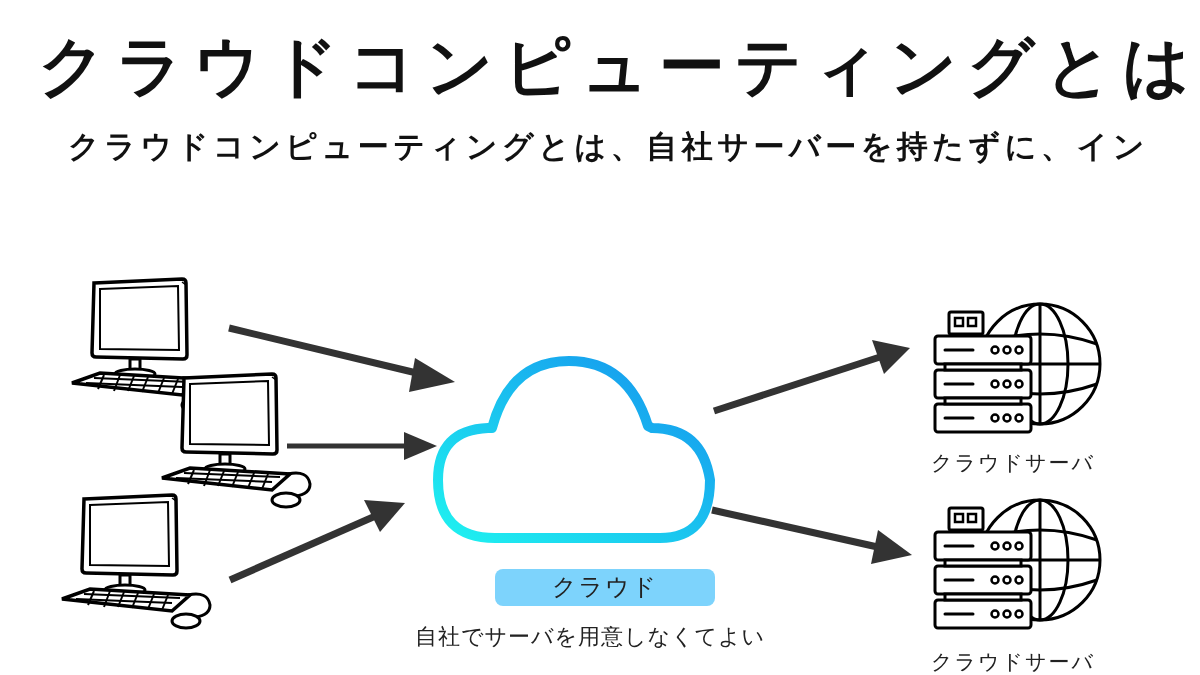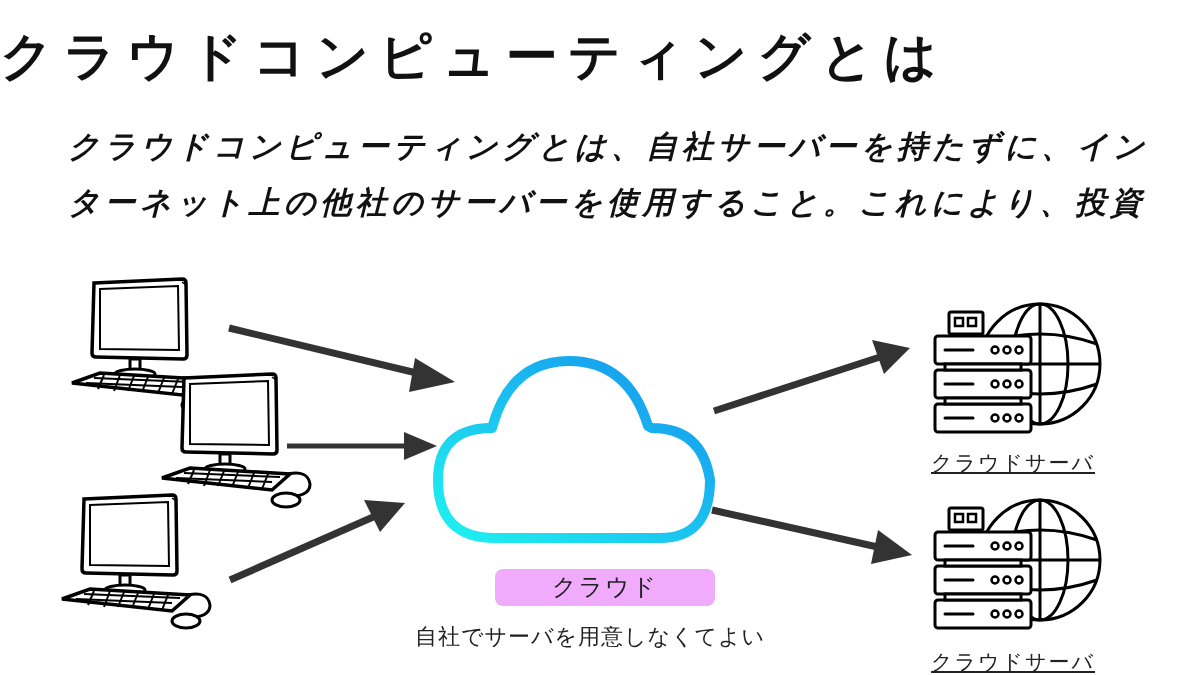--- a/index.html
+++ b/index.html
@@ -1,41 +1,40 @@
 <!DOCTYPE html>
 <html><head>
 <meta charset="utf-8">
 <style>
   html, body { margin: 0; padding: 0; background: #ffffff; }
   body { width: 1200px; height: 675px; position: relative; overflow: hidden;
          font-family: "DejaVu Sans", sans-serif; color: #111; }
-  .title { position: absolute; left: 0; top: 22px; width: 1200px; text-align: left;
-           font-size: 52px; font-weight: bold; letter-spacing: 10px; color: #111;
+  .title { position: absolute; left: 0; top: 22px; width: 1200px; text-align: right;
+           font-size: 66px; font-weight: bold; letter-spacing: 10px; color: #111;
            font-family: "DejaVu Sans", sans-serif; }
   .desc { position: absolute; left: 68px; top: 118px; width: 1100px; font-size: 31px;
           font-weight: bold; line-height: 56px; letter-spacing: 4.5px; color: #111;
-          font-family: "DejaVu Sans", sans-serif; font-style: italic; }
+          font-family: "DejaVu Sans", sans-serif; }
   .desc div { white-space: nowrap; }
   svg.diagram { position: absolute; left: 0; top: 0; }
   .cloud-label { position: absolute; left: 495px; top: 569px; width: 220px; height: 37px;
-                 background: #f0abfc; border-radius: 8px; text-align: center;
+                 background: #7dd3fc; border-radius: 8px; text-align: center;
                  font-size: 24px; line-height: 37px; color: #222; letter-spacing: 2px; font-family: Liberation Serif, serif; }
   .cloud-note { position: absolute; left: 380px; top: 622px; width: 420px; text-align: center;
                 font-size: 22px; color: #222; letter-spacing: 1px; }
   .server-label { position: absolute; width: 220px; text-align: center; font-size: 21px;
-                  color: #222; letter-spacing: 2px; text-decoration: underline; }
+                  color: #222; letter-spacing: 2px; }
 </style>
 </head>
 <body>
 
 <div class="title">クラウドコンピューティングとは</div>
 
 <div class="desc">
   <div>クラウドコンピューティングとは、自社サーバーを持たずに、イン</div>
-  <div>ターネット上の他社のサーバーを使用すること。これにより、投資</div>
 </div>
 
 <svg class="diagram" width="1200" height="675" viewBox="0 0 1200 675">
   <defs>
     <linearGradient id="cloudGrad" x1="0" y1="1" x2="1" y2="0">
       <stop offset="0" stop-color="#1ff2f0"></stop>
       <stop offset="1" stop-color="#1591ee"></stop>
     </linearGradient>
     <g id="computer">
 

